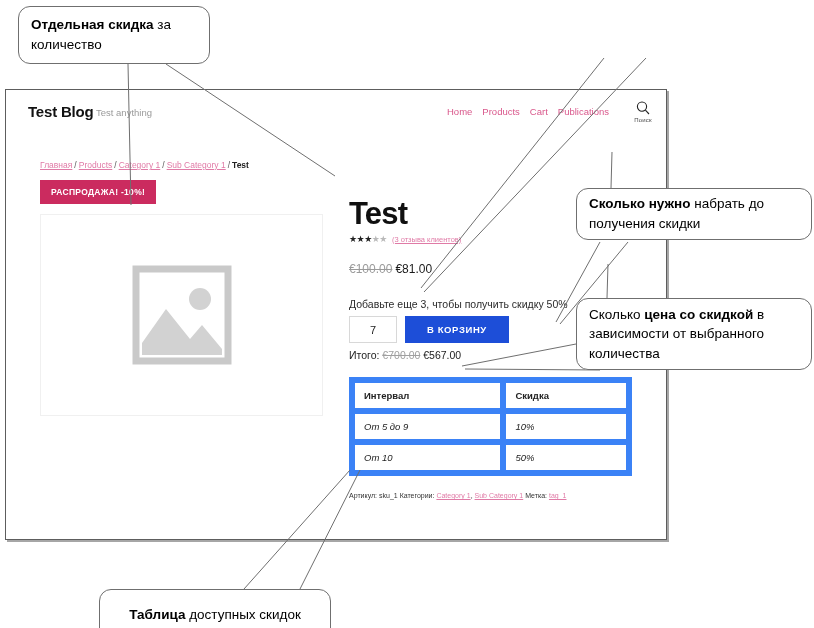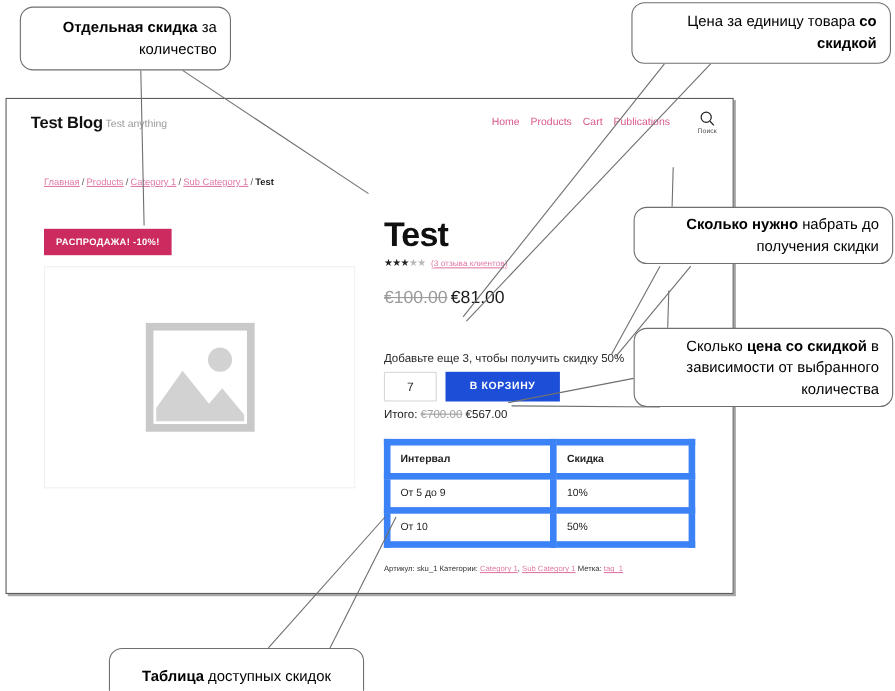--- a/index.html
+++ b/index.html
@@ -14,21 +14,21 @@
 
   
   .callout {
     position: absolute;
     border: 1px solid #6f6f6f;
     border-radius: 12px;
     background: #ffffff;
     color: #000000;
     font-size: 13.5px;
     line-height: 1.45;
-    text-align: right;
+    text-align: left;
     display: flex;
     align-items: center;
     justify-content: center;
     padding: 6px 12px;
     z-index: 5;
   }
   .callout b { font-weight: bold; }
 
   .c1 { left: 18px;  top: 6px;   width: 192px; height: 58px; }
   .c2 { left: 574px; top: 2px;   width: 236px; height: 56px; }
@@ -115,21 +115,20 @@
   
   .product {
     position: relative;
     display: flex;
     padding: 10px 0 0 0;
   }
   .gallery {
     position: relative;
     margin-left: 34px;
     width: 285px;
-    margin-top: 28px;
   }
   .sale-badge {
     display: inline-block;
     background: #cb2b5f;
     color: #ffffff;
     font-size: 8.5px;
     font-weight: bold;
     letter-spacing: 0.3px;
     padding: 7px 11px;
     margin-bottom: 10px;
@@ -165,23 +164,23 @@
     margin-bottom: 18px;
   }
   .stars { font-size: 9px; color: #222222; letter-spacing: -0.5px; }
   .stars .off { color: #b9b9b9; }
   .review-link {
     font-size: 7.5px;
     color: #e07aa6;
     text-decoration: underline;
   }
   .price-row {
-    font-size: 16px;
+    font-size: 12px;
     color: #222222;
-    margin-bottom: 40px;
+    margin-bottom: 22px;
   }
   .price-old {
     color: #9b9b9b;
     text-decoration: line-through;
     margin-right: 3px;
   }
   .price-new { color: #1a1a1a; }
 
   .discount-hint {
     font-size: 10.5px;
@@ -231,21 +230,21 @@
     margin-top: 10px;
     font-size: 9.5px;
   }
   .disc-table th, .disc-table td {
     border: 6px solid #3b82f6;
     text-align: left;
     padding: 7px 9px;
     color: #232323;
   }
   .disc-table th { font-weight: bold; }
-  .disc-table td { font-weight: normal; }
+  .disc-table td { font-weight: normal; font-style: italic; }
 
   .meta {
     margin-top: 16px;
     font-size: 7px;
     color: #333333;
   }
   .meta a { color: #e07aa6; text-decoration: underline; }
 </style>
 </head>
 <body>
@@ -272,23 +271,20 @@
 
       <path d="M244,589 L350,470"></path>
       <path d="M300,589 L360,470"></path>
     </g>
   </svg>
 
   <div class="callout c1">
     <span><b>Отдельная скидка</b><span> за количество</span></span>
   </div>
 
-  <div class="callout c2">
-    <span><span>Цена за единицу товара </span><b>со скидкой</b></span>
-  </div>
 
   <div class="callout c3">
     <span><b>Сколько нужно</b><span> набрать до получения скидки</span></span>
   </div>
 
   <div class="callout c4">
     <span><span>Сколько </span><b>цена со скидкой</b><span> в зависимости от выбранного количества</span></span>
   </div>
 
   <div class="callout c5">

